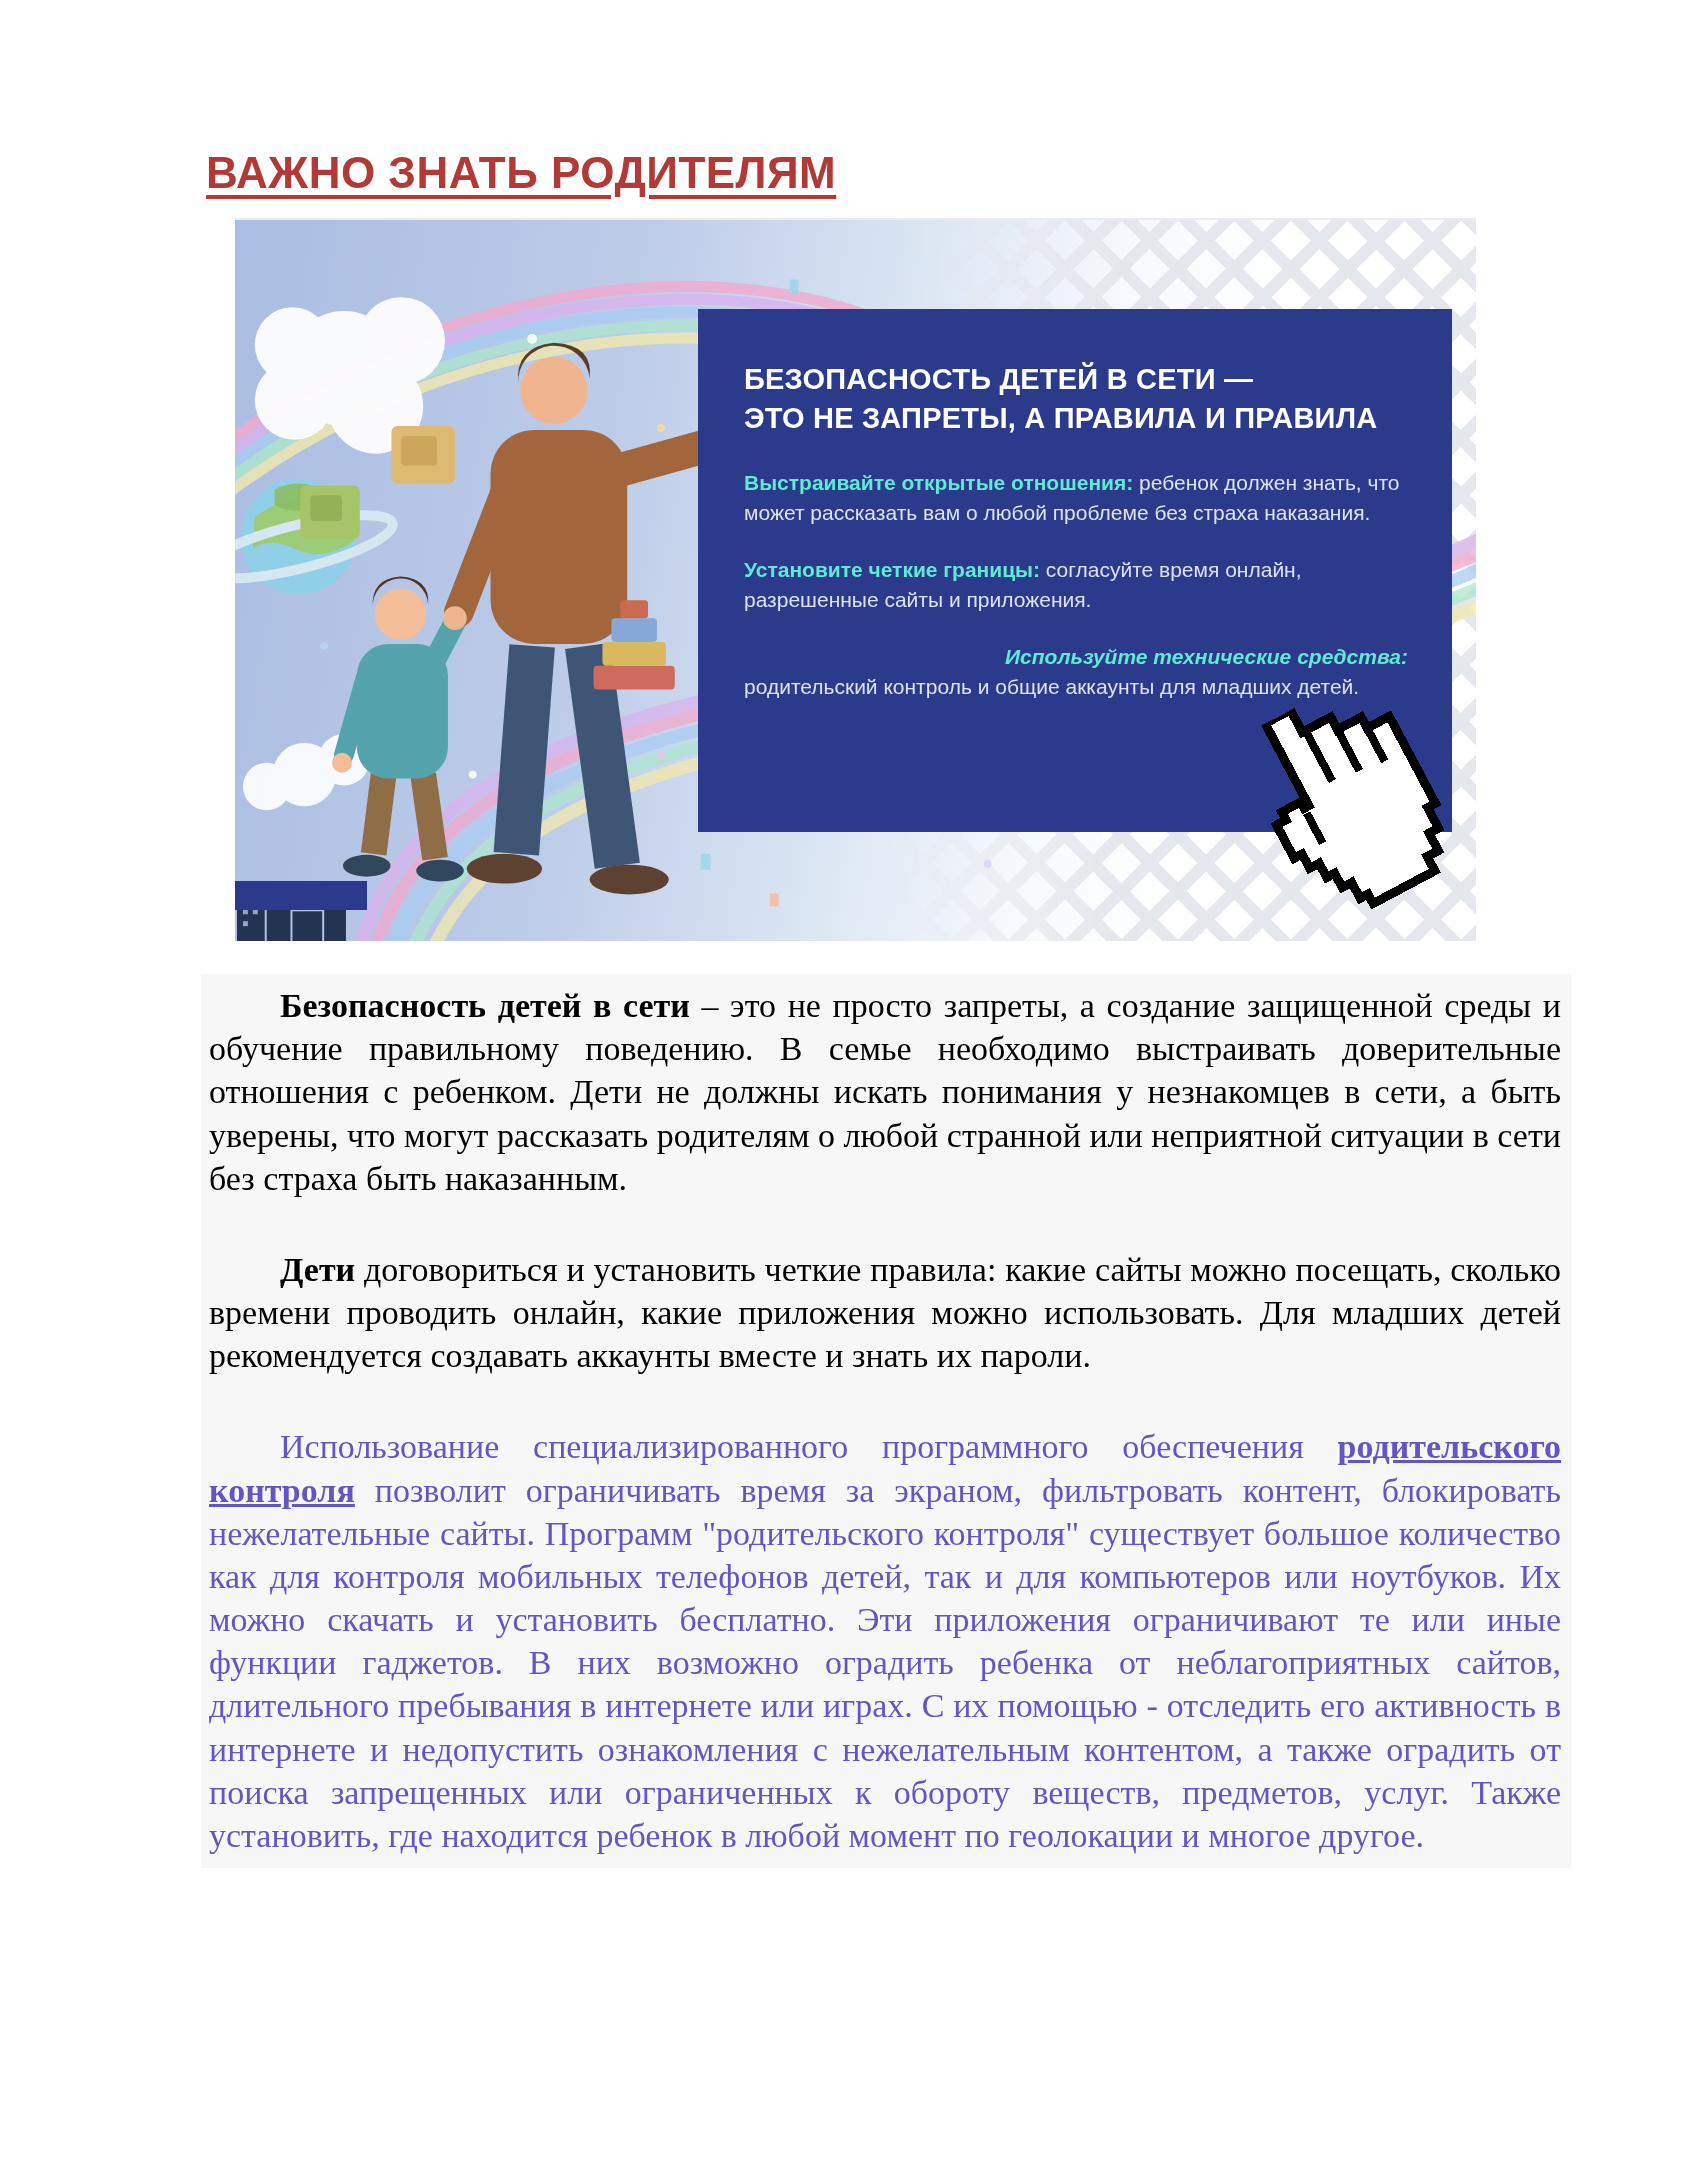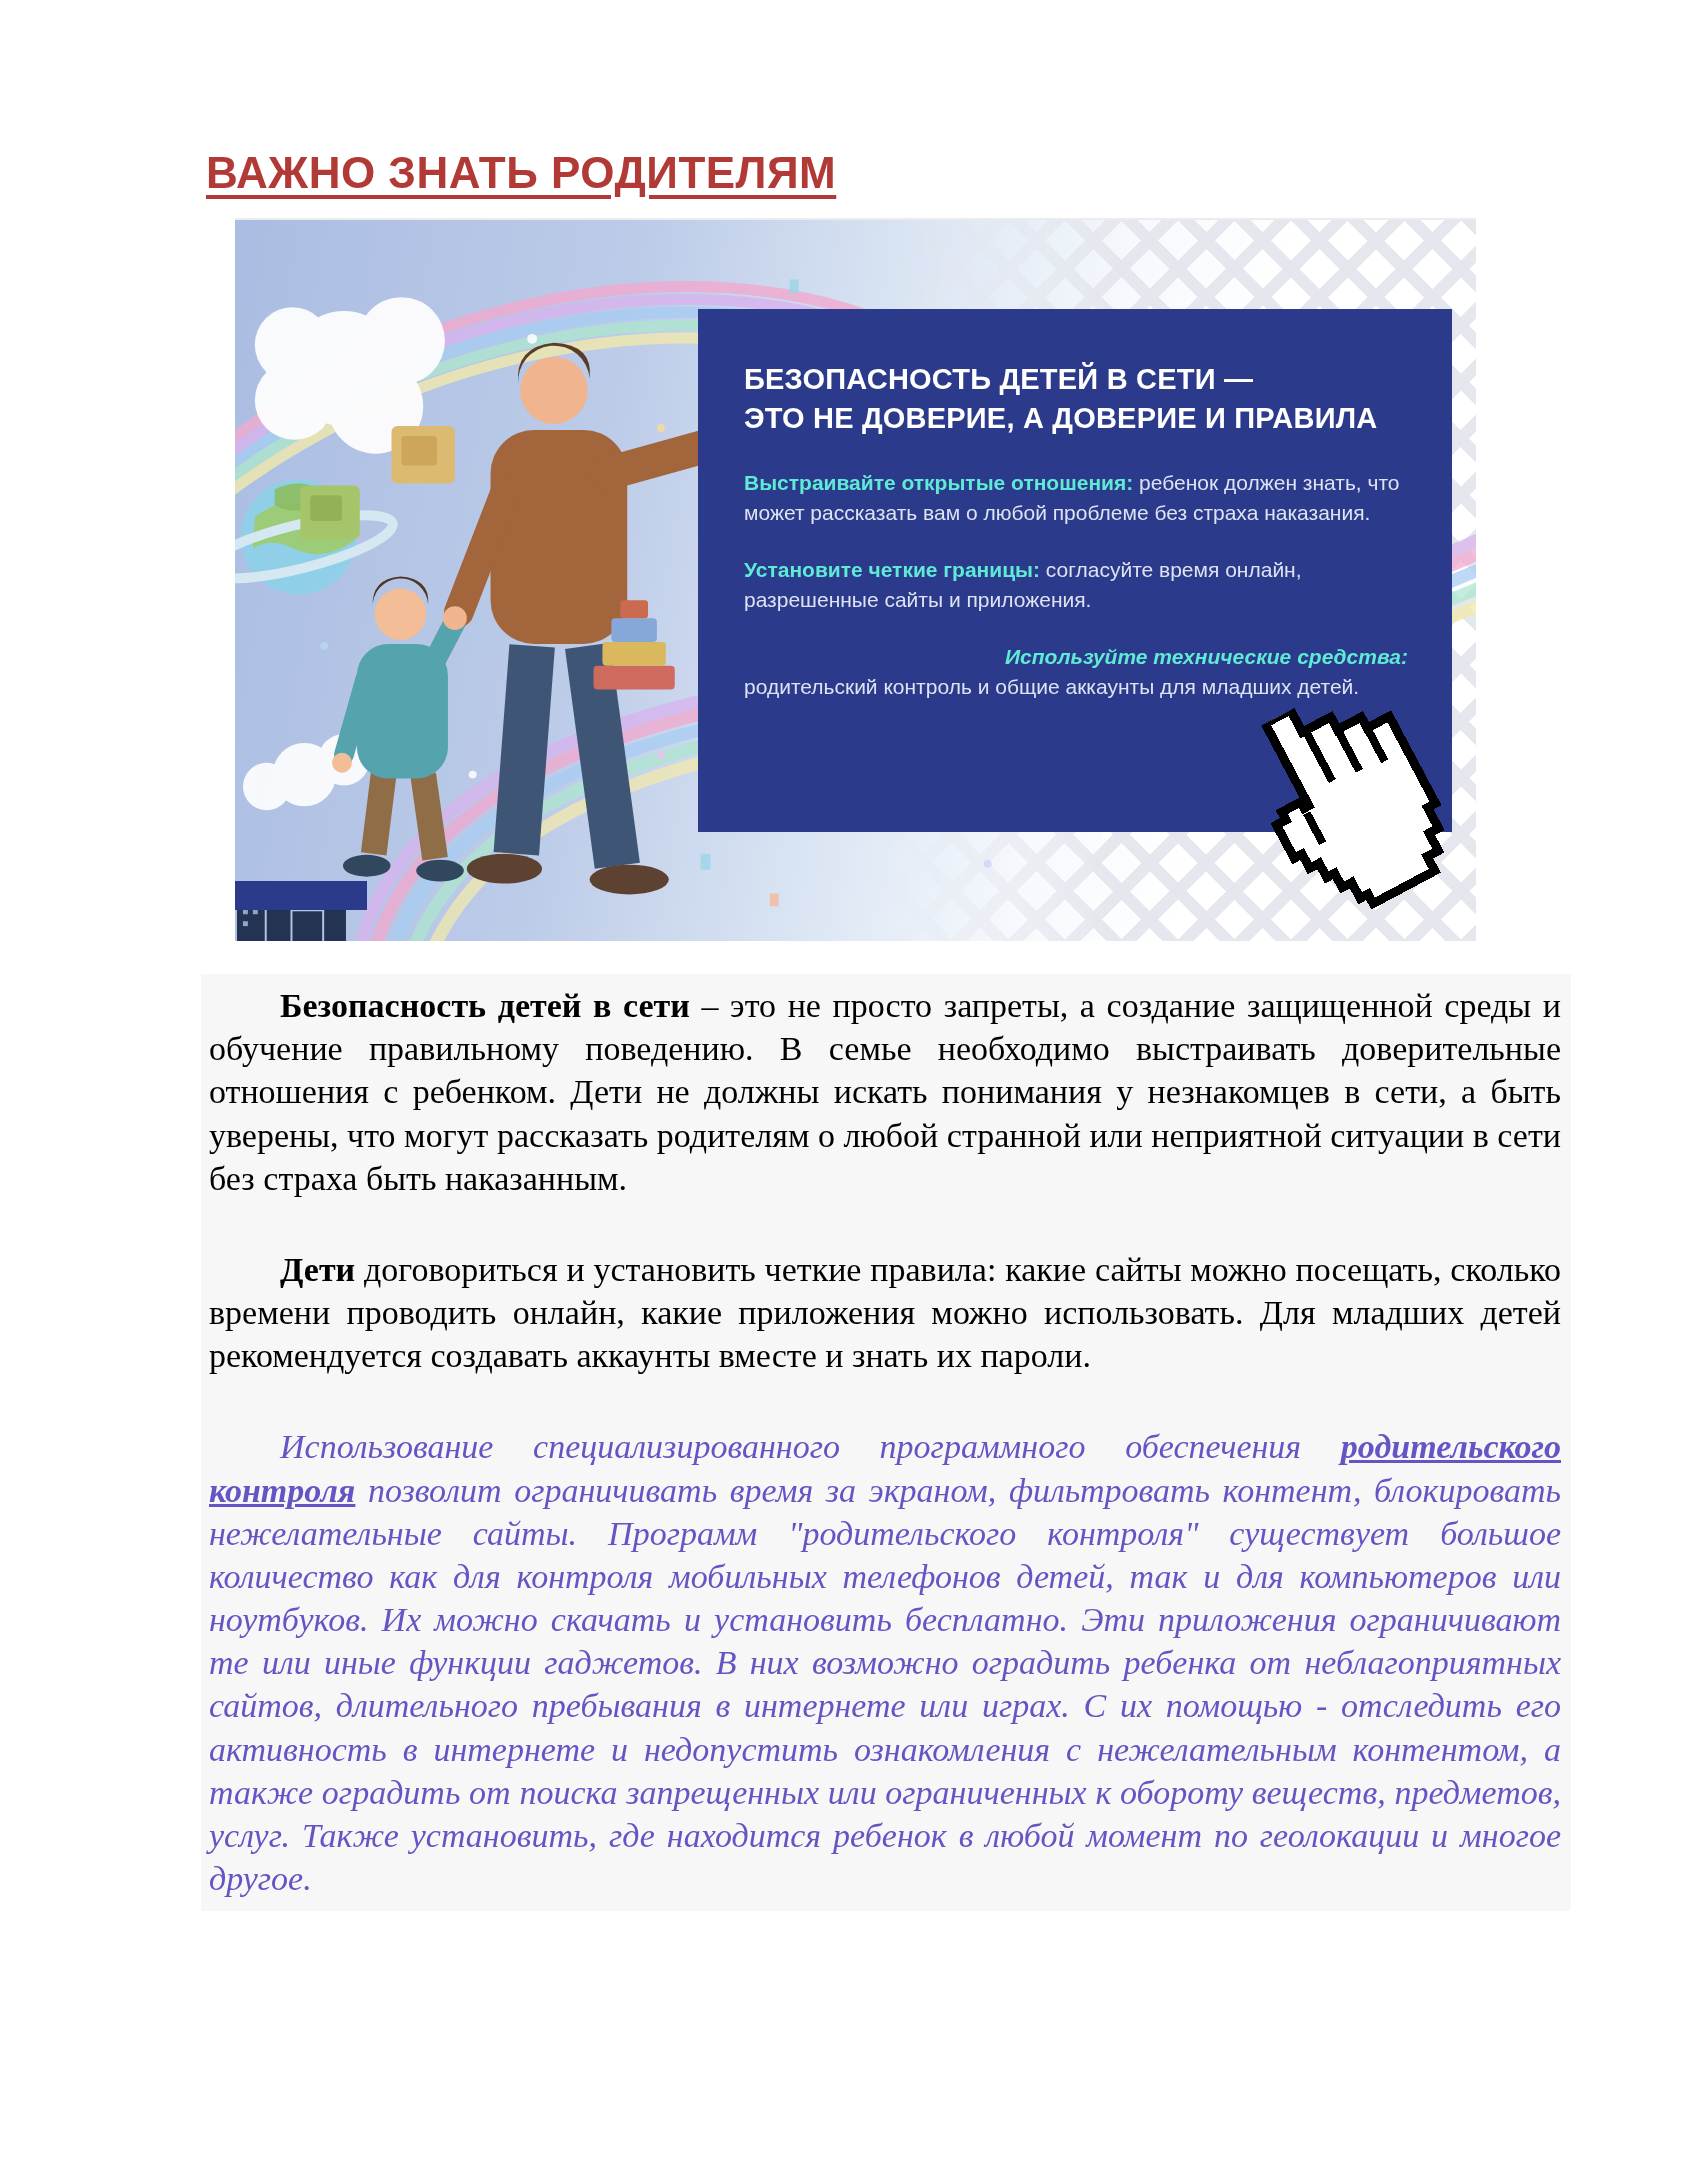--- a/index.html
+++ b/index.html
@@ -41,21 +41,21 @@
   .blue-bar{position:absolute;left:0;top:661px;width:132px;height:29px;background:var(--blue);}
 
   .cursor{position:absolute;left:1020px;top:473px;width:193px;height:233px;transform:rotate(-28deg);}
 
   
   .article{position:absolute;left:201px;top:974px;width:1370px;box-sizing:border-box;
     padding:10px 10px 8px 8px;background:var(--gray-bg);
     font-family:"Liberation Serif",serif;font-size:34px;line-height:1.27;color:#000;
     text-align:justify;}
   .article p{margin:0 0 48px;text-indent:71px;}
-  .article p:last-child{margin-bottom:3px;font-style:italic;}
+  .article p:last-child{margin-bottom:3px;}
   .p-violet{color:var(--violet);}
   .p-violet .link{color:var(--violet);font-weight:700;text-decoration:underline;cursor:pointer;}
 </style>
 </head>
 <body>
 
 <div class="page">
 
   <h1 class="doc-title">ВАЖНО ЗНАТЬ РОДИТЕЛЯМ</h1>
 
@@ -174,21 +174,21 @@
         <rect x="362" y="450" width="82" height="24" rx="4" fill="#cf6b5e"></rect>
         <rect x="371" y="426" width="64" height="24" rx="4" fill="#d9b85e"></rect>
         <rect x="380" y="402" width="46" height="24" rx="4" fill="#86a8d8"></rect>
         <rect x="389" y="384" width="28" height="18" rx="3" fill="#cc6a4f"></rect>
       </g>
     </svg>
 
     <div class="info-panel">
       <h2 class="panel-heading">
         <span>БЕЗОПАСНОСТЬ ДЕТЕЙ В СЕТИ —</span><br>
-        <span>ЭТО НЕ ДОВЕРИЕ, А ДОВЕРИЕ И ПРАВИЛА</span>
+        <span>ЭТО НЕ ЗАПРЕТЫ, А ПРАВИЛА И ПРАВИЛА</span>
       </h2>
       <p class="panel-item"><b>Выстраивайте открытые отношения:</b><span> ребенок должен знать, что может рассказать вам о любой проблеме без страха наказания.</span></p>
       <p class="panel-item"><b>Установите четкие границы:</b><span> согласуйте время онлайн, разрешенные сайты и приложения.</span></p>
       <p class="panel-item"><b class="block">Используйте технические средства:</b><span>родительский контроль и общие аккаунты для младших детей.</span></p>
     </div>
 
     <div class="blue-bar"></div>
 
     <svg class="cursor" viewBox="0 0 200 260" shape-rendering="crispEdges">
       <path d="M60,0 H92 V28 H128 V44 H158 V58 H186 V168 H176 V194 H164 V216 H150 V234 H72 V222 H62 V202 H50 V184 H40 V166 H28 V148 H18 V106 H30 V96 H54 V104 H60 Z" fill="#ffffff" stroke="#000000" stroke-width="10"></path>

